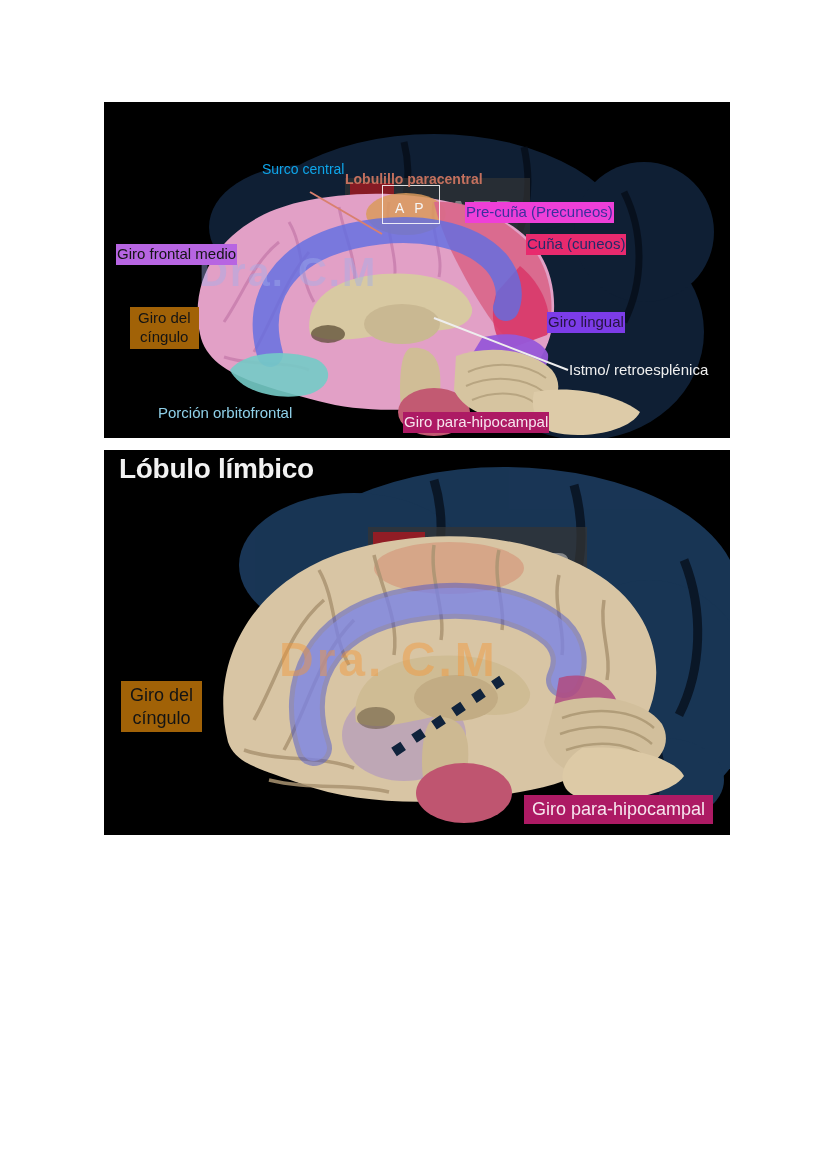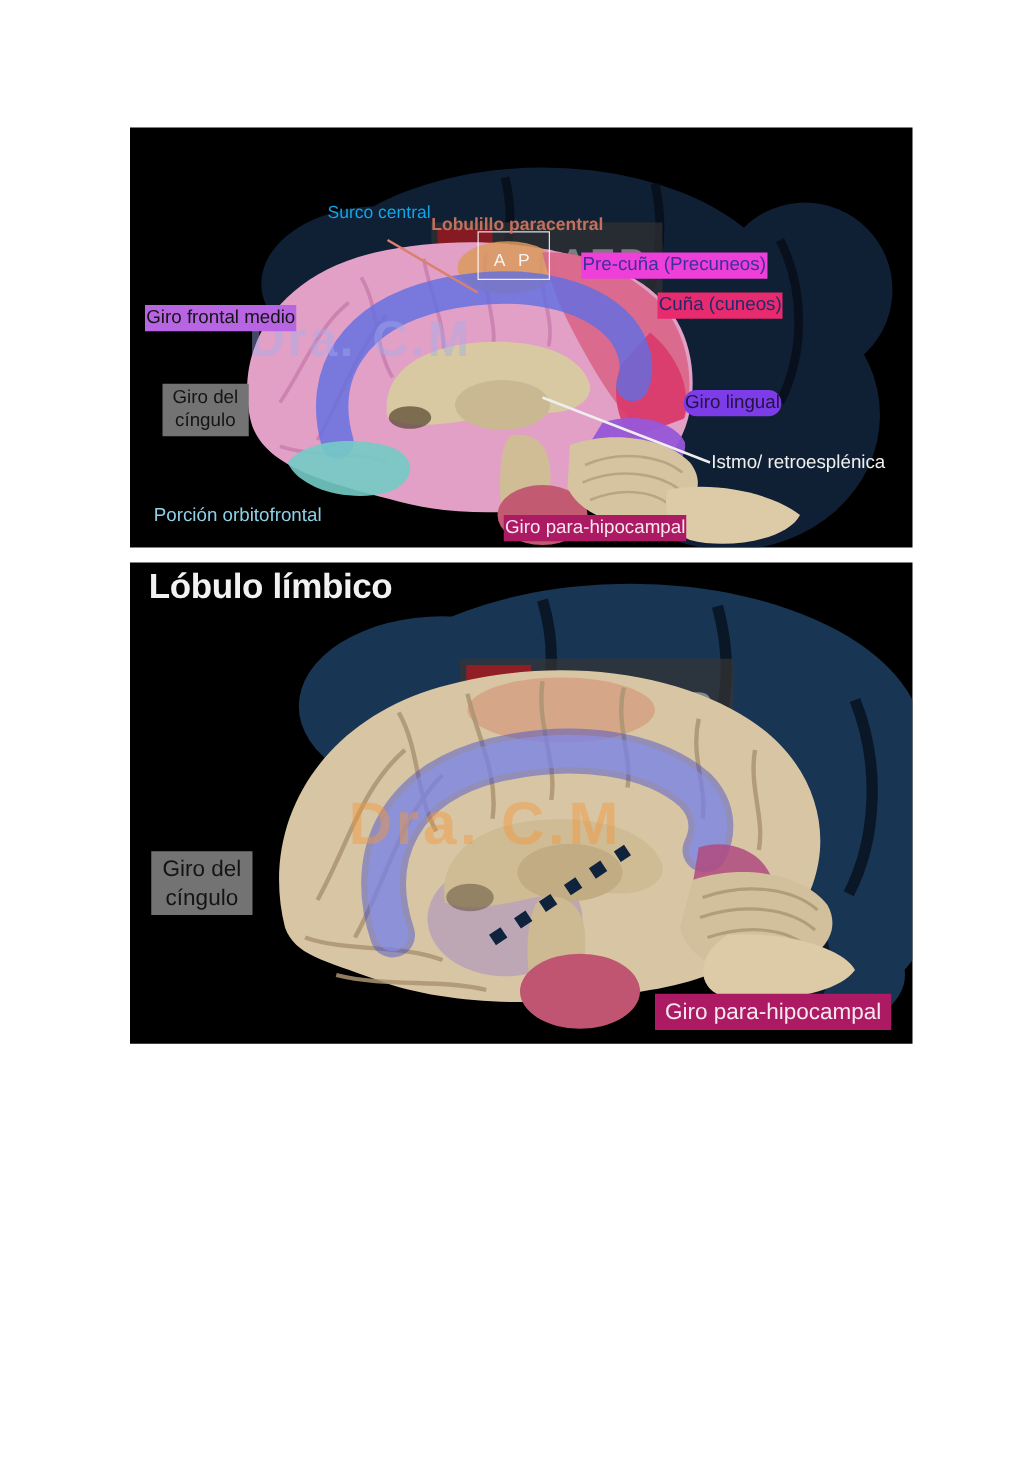--- a/index.html
+++ b/index.html
@@ -23,26 +23,26 @@
   .tag{
     position:absolute;z-index:9;font-size:15px;line-height:1.25;
     padding:1px 1px;white-space:nowrap;
   }
   .pre{white-space:pre-line;text-align:center;}
   .txt{position:absolute;z-index:9;font-size:15px;white-space:nowrap;}
   
   .t-magenta {background:#ee3fd8;color:#3d2f9e;}
   .t-crimson {background:#e82a6e;color:#232a6b;}
   .t-purple  {background:#b765e2;color:#141414;}
-  .t-peri    {background:#737373;color:#141414;}
-  .t-violet  {background:#7c3ce8;color:#241440;border-radius:10px;}
+  .t-peri    {background:#a16207;color:#141414;}
+  .t-violet  {background:#7c3ce8;color:#241440;}
   .t-dkmag   {background:#ad1a64;color:#f7e6ee;}
   .c-salmon  {color:#0ea5e9;}
   .c-salmon2 {color:#c4705e;font-weight:bold;}
-  .c-cyan    {color:#8fd0e8;}
+  .c-cyan    {color:#8fd0e8;margin-left:35px;}
   .c-white   {color:#f0f0f0;}
   
   .upaep{
     position:absolute;z-index:2;display:flex;align-items:stretch;
     background:rgba(52,52,52,0.78);padding:5px;gap:8px;opacity:0.92;
   }
   .upaep-badge{
     background:#9c1b22;color:#e8e2da;display:flex;align-items:center;justify-content:center;
     font-weight:bold;
   }

